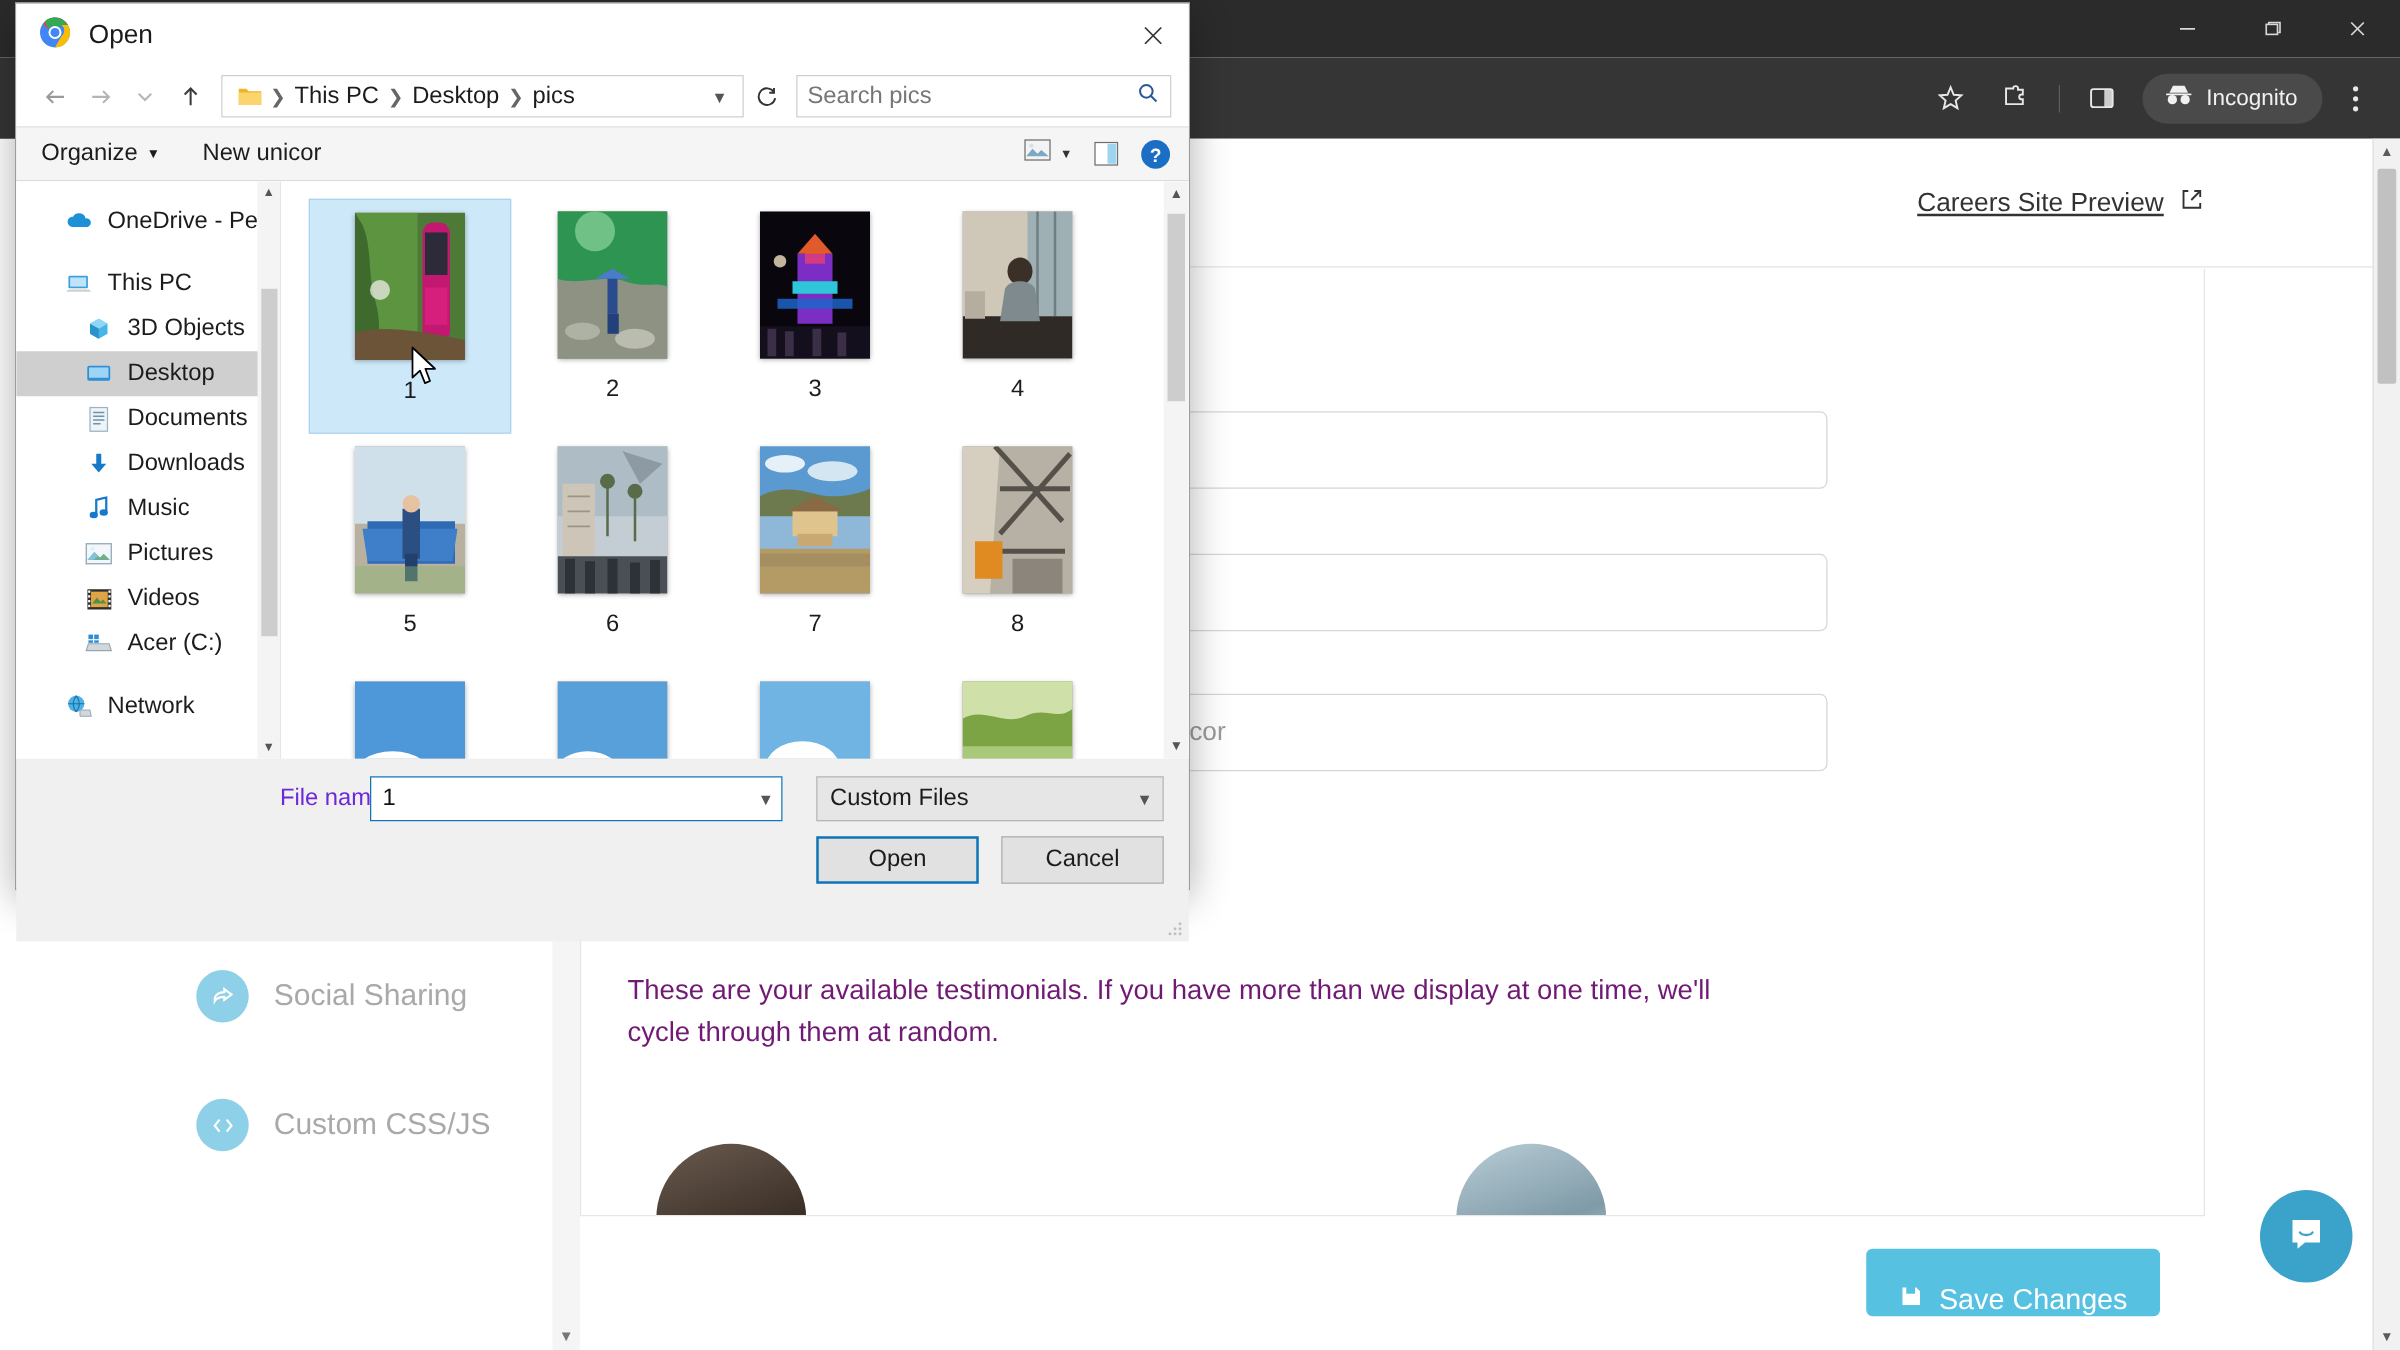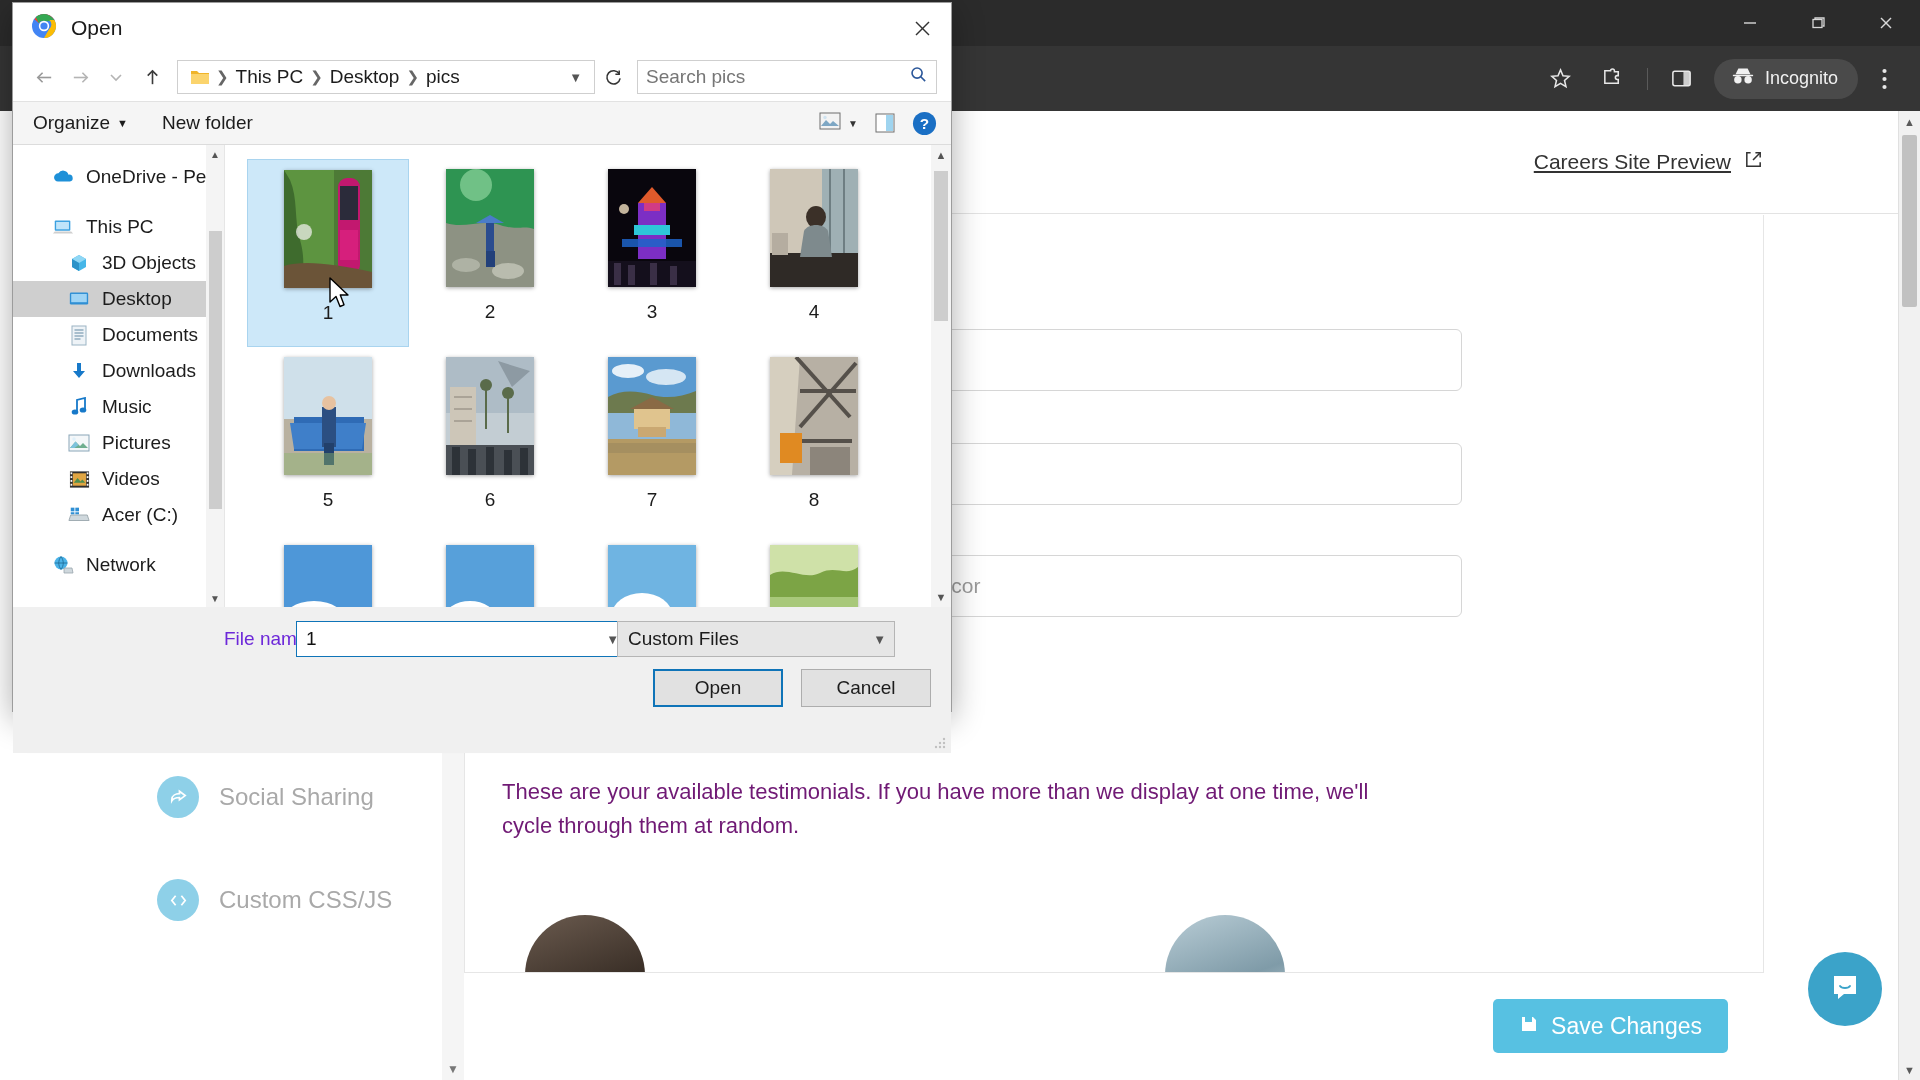--- a/index.html
+++ b/index.html
@@ -106,21 +106,21 @@
 
   
   .page-footer {
     position: absolute; left: 452px; right: 168px; bottom: 0; height: 108px;
     background: #fff; border-top: 1px solid #e6e6e6;
   }
   .save-btn {
     position: absolute; right: 36px; top: 26px;
     background: #57c1e2; color: #fff; border: none; border-radius: 5px;
     height: 54px; padding: 0 26px; font-size: 23px;
-    display: flex; align-items: center; gap: 12px; cursor: pointer;
+    display: flex; align-items: flex-end; gap: 12px; cursor: pointer;
     font-family: "Liberation Sans", sans-serif;
   }
   .chat-bubble {
     position: absolute; right: 50px; bottom: 54px;
     width: 74px; height: 74px; border-radius: 50%;
     background: #3ba3c9; display: flex; align-items: center; justify-content: center;
     cursor: pointer;
   }
 
   
@@ -231,21 +231,21 @@
   .dlg-foot { height: 146px; background: #f0f0f0; position: relative; }
   .row-fn { position: absolute; left: 0; top: 14px; width: 100%; height: 36px; display:flex; align-items:center; }
   .fn-lbl-txt { position: absolute; left: 211px; font-size: 19px; color: #6d28d9; }
   .fn-input {
     position: absolute; left: 283px; width: 330px; height: 36px;
     border: 1px solid #0f74b8; background: #fff; display: flex; align-items: center;
     padding: 0 6px 0 9px; font-size: 19px; color: #111;
   }
   .fn-caret { margin-left: auto; color: #555; font-size: 13px; padding-left: 6px; }
   .filter-sel {
-    position: absolute; left: 604px; width: 278px; height: 36px;
+    position: absolute; left: 640px; width: 278px; height: 36px;
     border: 1px solid #b5b5b5; background: #e6e6e6; display: flex; align-items: center;
     padding: 0 8px 0 10px; font-size: 19px; color: #1c1c1c; text-align: right;
   }
   .dlg-btn {
     position: absolute; height: 38px; width: 130px;
     display: flex; align-items: center; justify-content: center;
     font-size: 19px; color: #1c1c1c; background: #e1e1e1; border: 1px solid #adadad; cursor: pointer;
   }
   .dlg-btn.primary { background: #e1e1e1; border: 2px solid #0f74b8; }
   .resize-grip { position: absolute; right: 4px; bottom: 3px; width: 14px; height: 14px; opacity: .45;}
@@ -497,21 +497,21 @@
       </span>
     </div>
   </div>
 
   <div class="dlg-toolbar">
     <div class="tb-txt">
       <span>Organize</span>
       <span style="font-size:11px;">▼</span>
     </div>
     <div class="tb-txt">
-      <span>New folder</span>
+      <span>New unicor</span>
     </div>
     <div class="tb-right">
       <div class="tb-btn" style="gap:7px;">
         <span>
           <svg width="22" height="19" viewBox="0 0 22 19">
               <rect x="1" y="1" width="20" height="16" fill="#f3f3f3" stroke="#6f6f6f"></rect>
               <path d="M2 14l5-6 4 4 3-3 6 5z" fill="#7ea7c4"></path>
               <circle cx="6" cy="5.5" r="1.7" fill="#cfe3f0"></circle>
             </svg>
         </span>

